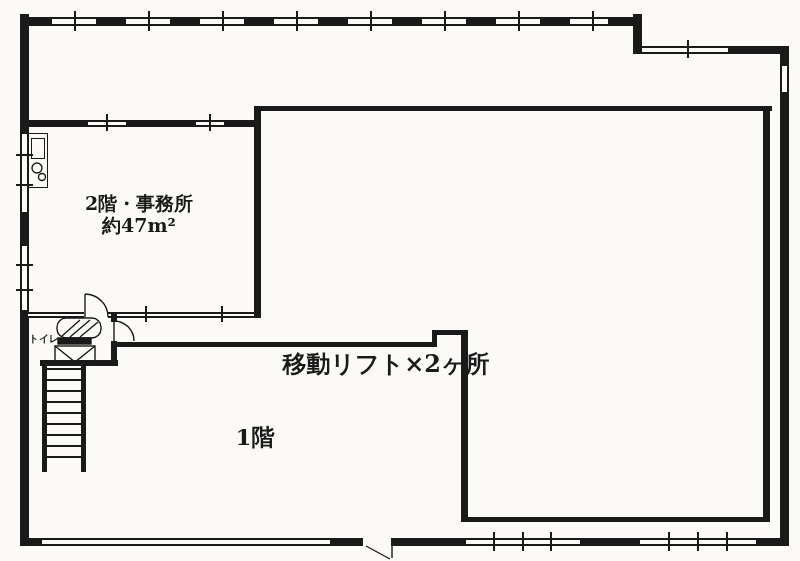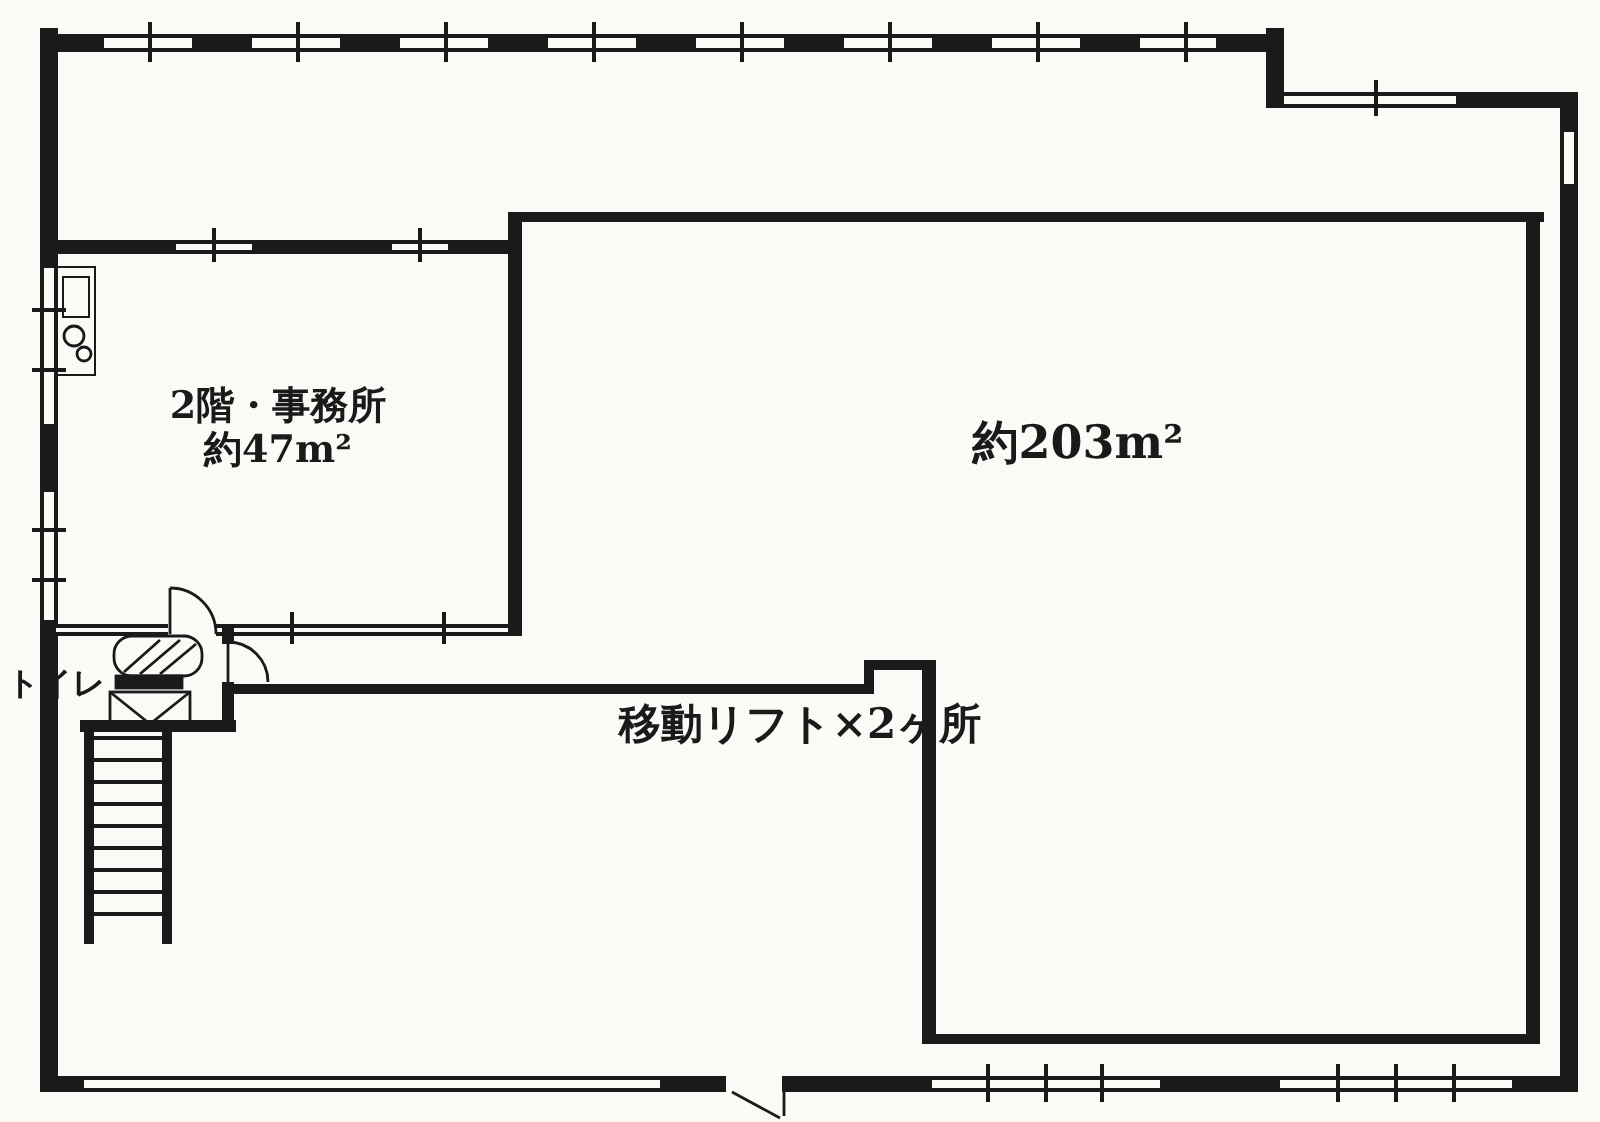--- a/index.html
+++ b/index.html
@@ -137,24 +137,24 @@
       <circle cx="42" cy="177" r="3.5"></circle>
     </g>
   </svg>
 
   <div class="lbl" style="left:139px;top:192px;font-size:19px;">
     <span class="sub">2階・事務所</span>
     <span class="sub">約47m²</span>
   </div>
 
   <div class="lbl" style="left:539px;top:208px;font-size:23px;">
-    <span class="sub">約203m²</span>
   </div>
 
   <div class="lbl" style="left:255px;top:423px;font-size:23px;">
+    <span class="sub">1階</span>
   </div>
 
-  <div class="lbl" style="left:400px;top:350px;font-size:21px;">移動リフト×2ヶ所</div>
+  <div class="lbl" style="left:386px;top:350px;font-size:24px;">移動リフト×2ヶ所</div>
 
 
-  <div class="lbl" style="left:28px;top:333px;font-size:16px;transform:translateX(-50%);">トイレ</div>
+  <div class="lbl" style="left:44px;top:333px;font-size:10px;transform:translateX(-50%);">トイレ</div>
 
 </div>
 
 </body></html>

